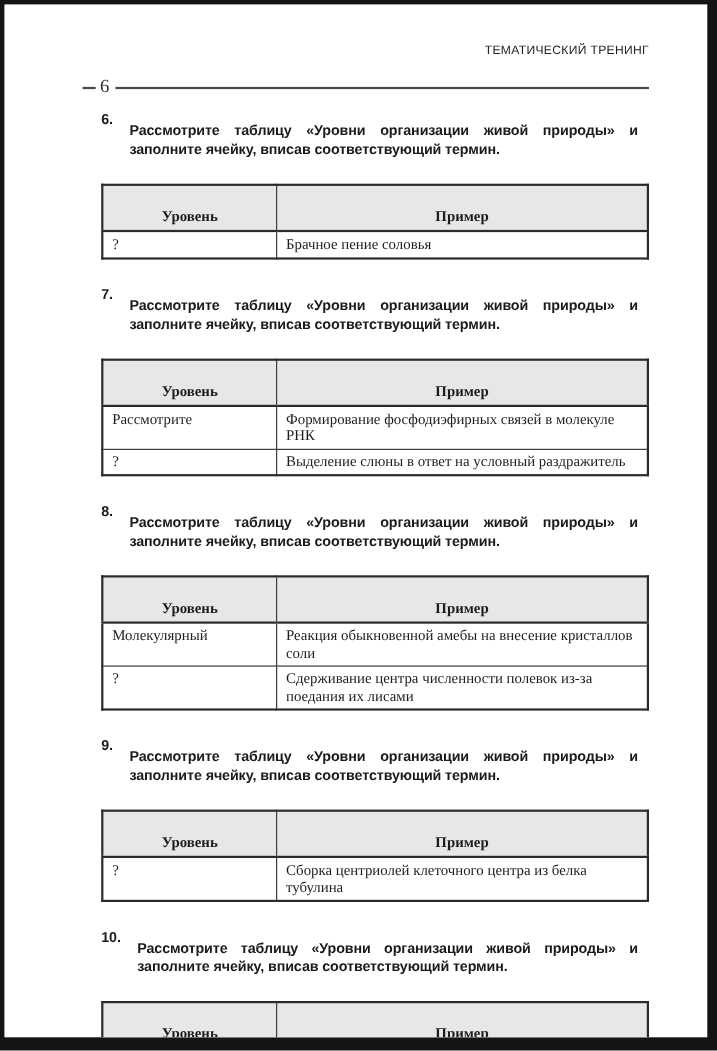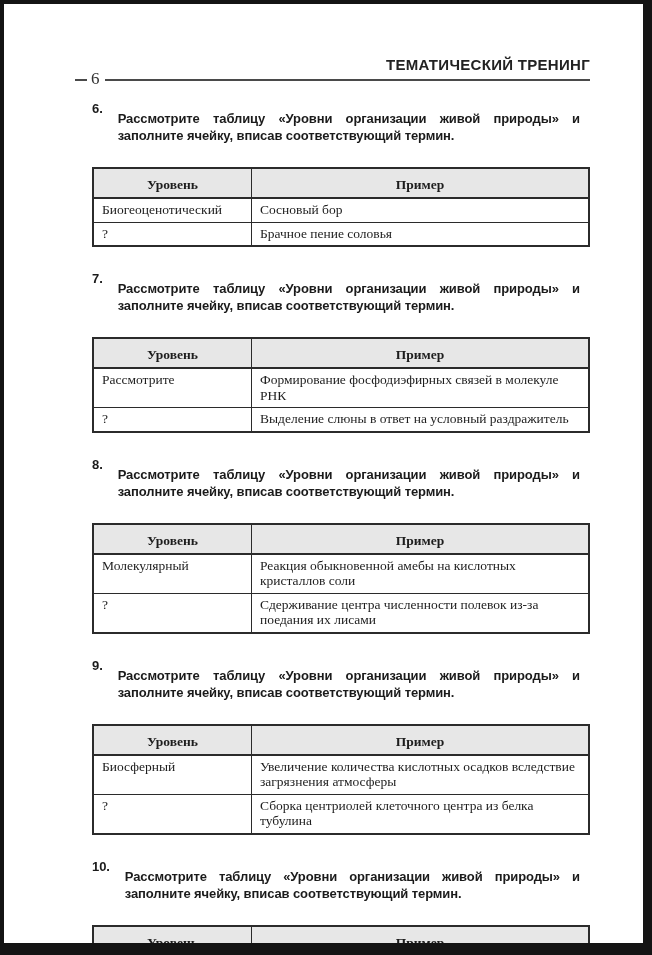--- a/index.html
+++ b/index.html
@@ -8,22 +8,22 @@
     background:#141414;
     font-family:"Liberation Sans", sans-serif;
     overflow:hidden;
   }
   .page{
     position:absolute;left:4px;top:4px;right:9px;bottom:12px;
     background:#ffffff;overflow:hidden;
   }
   
   .running-head{
-    position:absolute;top:52px;right:53px;
-    font-size:15px;font-weight:700;letter-spacing:0.3px;color:#222;
+    position:absolute;top:36px;right:53px;
+    font-size:11px;font-weight:400;letter-spacing:0.3px;color:#222;
     white-space:nowrap;
   }
   .folio-row{
     position:absolute;left:71px;right:53px;top:67px;height:18px;
     display:flex;align-items:center;
   }
   .folio-dash{width:12px;height:2px;background:#4a4a4a;flex:0 0 auto;}
   .folio-num{
     font-family:"Liberation Serif", serif;font-size:17px;color:#333;
     padding:0 5px 2px 4px;flex:0 0 auto;
@@ -43,21 +43,21 @@
   .qtext{margin:10px;text-align:justify;}
   
   .qtable{
     border-collapse:collapse;width:100%;margin-top:13px;
     font-family:"Liberation Serif", serif;font-size:13.5px;color:#1d1d1d;
   }
   .qtable, .qtable th, .qtable td{border:1px solid #2b2b2b;}
   .qtable{border-width:2px;}
   .qtable th{
     background:#e7e7e7;font-weight:700;text-align:center;
-    padding:8px 4px 4px;line-height:16px;border-bottom-width:2px;
+    padding:20px 4px 4px;line-height:16px;border-bottom-width:2px;
   }
   .qtable td{
     padding:3px 8px 4px;line-height:15.5px;vertical-align:top;text-align:left;
   }
   .col-level{width:149px;}
 </style>
 </head>
 <body>
 
 <div class="page">
@@ -78,24 +78,20 @@
         <p class="qtext">Рассмотрите таблицу «Уровни организации живой природы» и заполните ячейку, вписав соответствующий термин.</p>
       </div>
       <table class="qtable">
         <thead>
           <tr>
             <th class="col-level">Уровень</th>
             <th>Пример</th>
           </tr>
         </thead>
         <tbody>
-          <tr>
-            <td>Биогеоценотический</td>
-            <td>Сосновый бор</td>
-          </tr>
           <tr>
             <td>?</td>
             <td>Брачное пение соловья</td>
           </tr>
         </tbody>
       </table>
     </section>
 
     <section class="q-block">
       <div class="q">
@@ -130,21 +126,21 @@
       <table class="qtable">
         <thead>
           <tr>
             <th class="col-level">Уровень</th>
             <th>Пример</th>
           </tr>
         </thead>
         <tbody>
           <tr>
             <td>Молекулярный</td>
-            <td>Реакция обыкновенной амебы на кислотных кристаллов соли</td>
+            <td>Реакция обыкновенной амебы на внесение кристаллов соли</td>
           </tr>
           <tr>
             <td>?</td>
             <td>Сдерживание центра численности полевок из-за поедания их лисами</td>
           </tr>
         </tbody>
       </table>
     </section>
 
     <section class="q-block">
@@ -153,24 +149,20 @@
         <p class="qtext">Рассмотрите таблицу «Уровни организации живой природы» и заполните ячейку, вписав соответствующий термин.</p>
       </div>
       <table class="qtable">
         <thead>
           <tr>
             <th class="col-level">Уровень</th>
             <th>Пример</th>
           </tr>
         </thead>
         <tbody>
-          <tr>
-            <td>Биосферный</td>
-            <td>Увеличение количества кислотных осадков вследствие загрязнения атмосферы</td>
-          </tr>
           <tr>
             <td>?</td>
             <td>Сборка центриолей клеточного центра из белка тубулина</td>
           </tr>
         </tbody>
       </table>
     </section>
 
     <section class="q-block">
       <div class="q">

